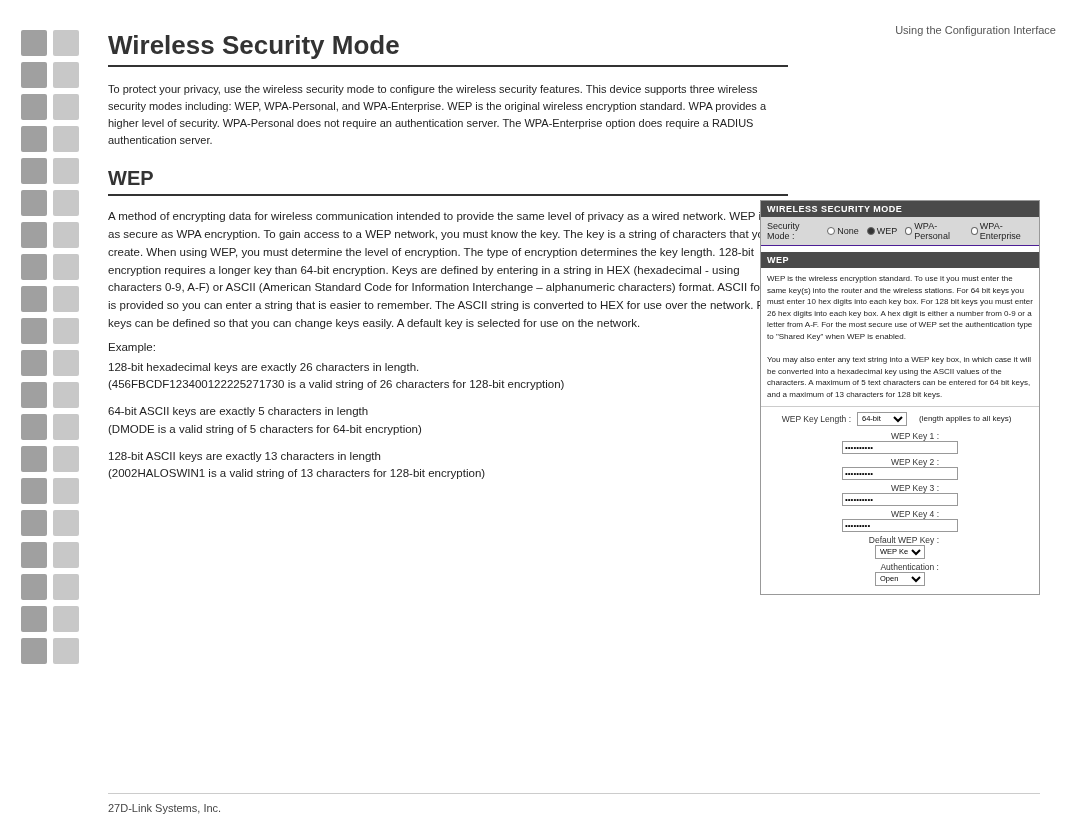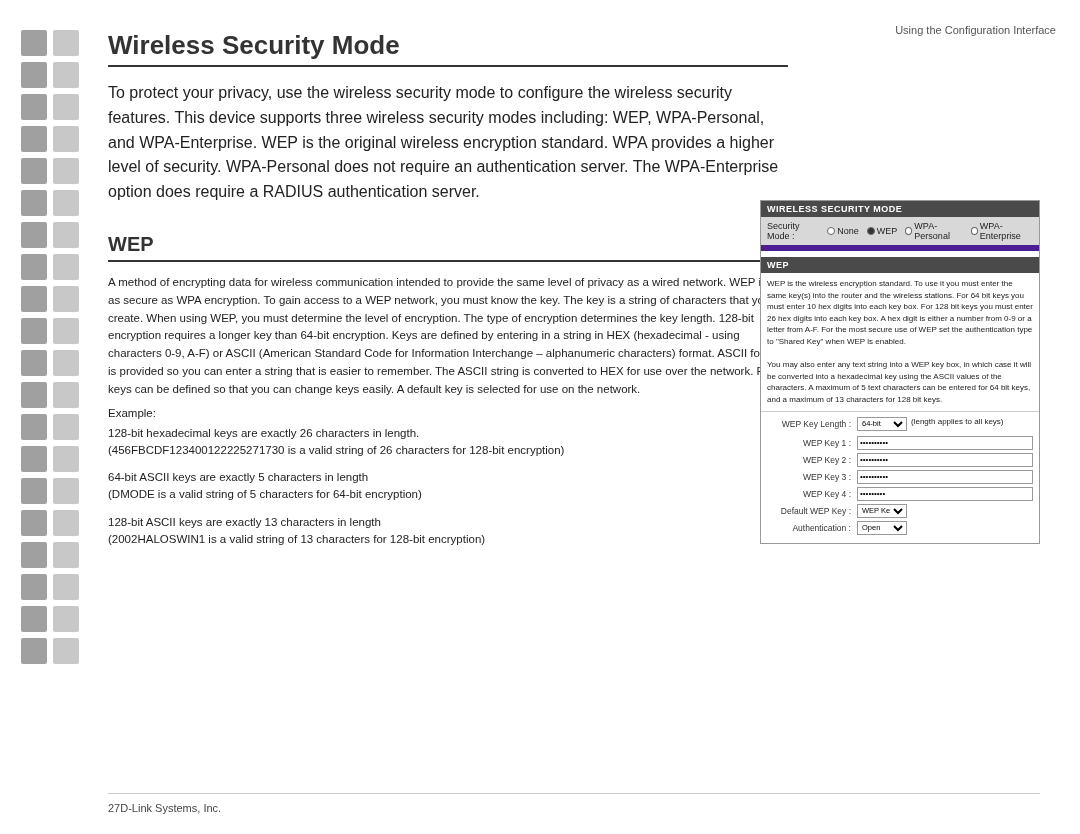--- a/index.html
+++ b/index.html
@@ -62,24 +62,24 @@
       font-size: 26px;
       font-weight: bold;
       color: #333;
       margin-bottom: 14px;
       border-bottom: 2px solid #333;
       padding-bottom: 4px;
     }
 
     
     .intro-text {
-      font-size: 16px;
+      font-size: 11px;
       line-height: 1.55;
       color: #222;
-      margin-bottom: 28px;
+      margin-bottom: 18px;
     }
 
     
     .section-heading {
       font-size: 20px;
       font-weight: bold;
       color: #333;
       margin-bottom: 12px;
       border-bottom: 2px solid #333;
       padding-bottom: 4px;
@@ -129,21 +129,21 @@
       letter-spacing: 0.5px;
     }
 
     .rp-security-row {
       background: #d8d8d8;
       padding: 4px 6px;
       display: flex;
       align-items: center;
       gap: 4px;
       font-size: 9px;
-      border-bottom: 6px solid #4c1d95;
+      border-bottom: 1px solid #4c1d95;
     }
 
     .rp-radio-group {
       display: flex;
       align-items: center;
       gap: 8px;
       font-size: 9px;
     }
     .rp-radio-option {
       display: flex;
@@ -184,20 +184,21 @@
 
     .rp-wep-form {
       padding: 5px 6px;
       font-size: 8.5px;
     }
 
     .rp-form-row {
       display: flex;
       align-items: center;
       margin-bottom: 3px;
+      flex-direction: column;
     }
     .rp-form-label {
       width: 90px;
       text-align: right;
       padding-right: 6px;
       font-size: 8.5px;
       color: #333;
     }
     .rp-form-input {
       flex: 1;
@@ -216,22 +217,22 @@
     }
     .rp-key-length-label {
       font-size: 8.5px;
       color: #333;
       width: 90px;
       text-align: right;
       padding-right: 6px;
     }
     .rp-key-length-options {
       display: flex;
-      align-items: flex-start;
-      gap: 4px;
+      align-items: center;
+      gap: 12px;
       font-size: 8px;
     }
 
     .rp-select-mini {
       height: 14px;
       border: 1px solid #999;
       background: #fff;
       font-size: 7.5px;
       width: 50px;
     }

